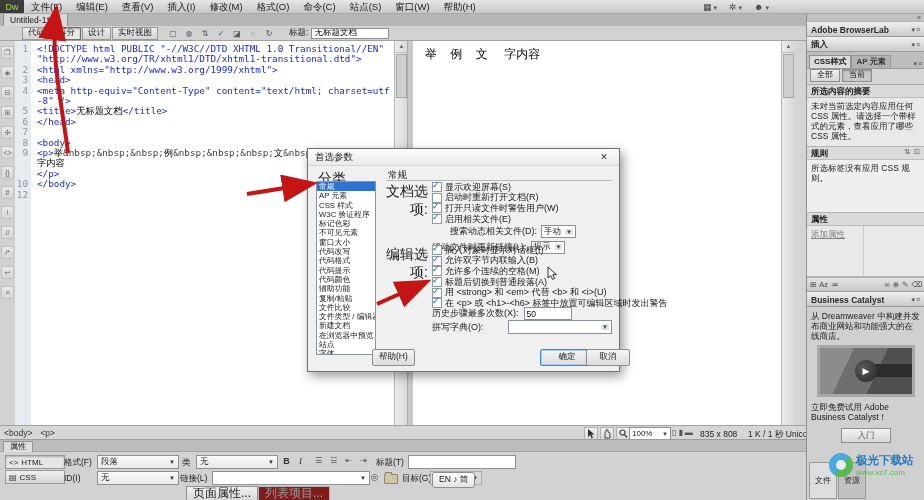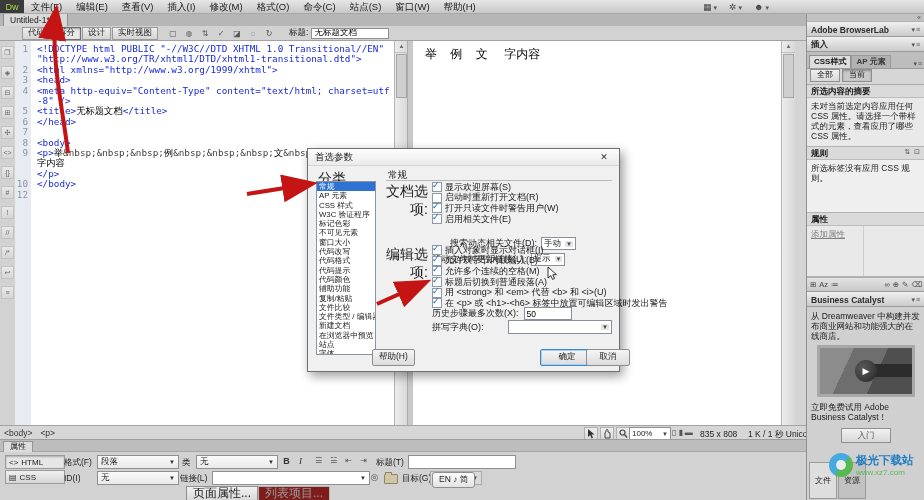--- a/index.html
+++ b/index.html
@@ -519,21 +519,21 @@
           <span>启动时重新打开文档(R)</span>
         </div>
         <div class="opt-row">
           <span class="cb checked"></span>
           <span>打开只读文件时警告用户(W)</span>
         </div>
         <div class="opt-row">
           <span class="cb checked"></span>
           <span>启用相关文件(E)</span>
         </div>
-        <div class="opt-row" style="margin-top: 14px; padding-left: 18px;">
+        <div class="opt-row" style="margin-top: 2px; padding-left: 18px;">
           <span>搜索动态相关文件(D):</span>
           <span class="mini-select">
             <span>手动</span>
             <span class="car">▼</span>
           </span>
         </div>
         <div class="opt-row" style="margin-top: 5px;">
           <span>移动文件时更新链接(L):</span>
           <span class="mini-select">
             <span>提示</span>

